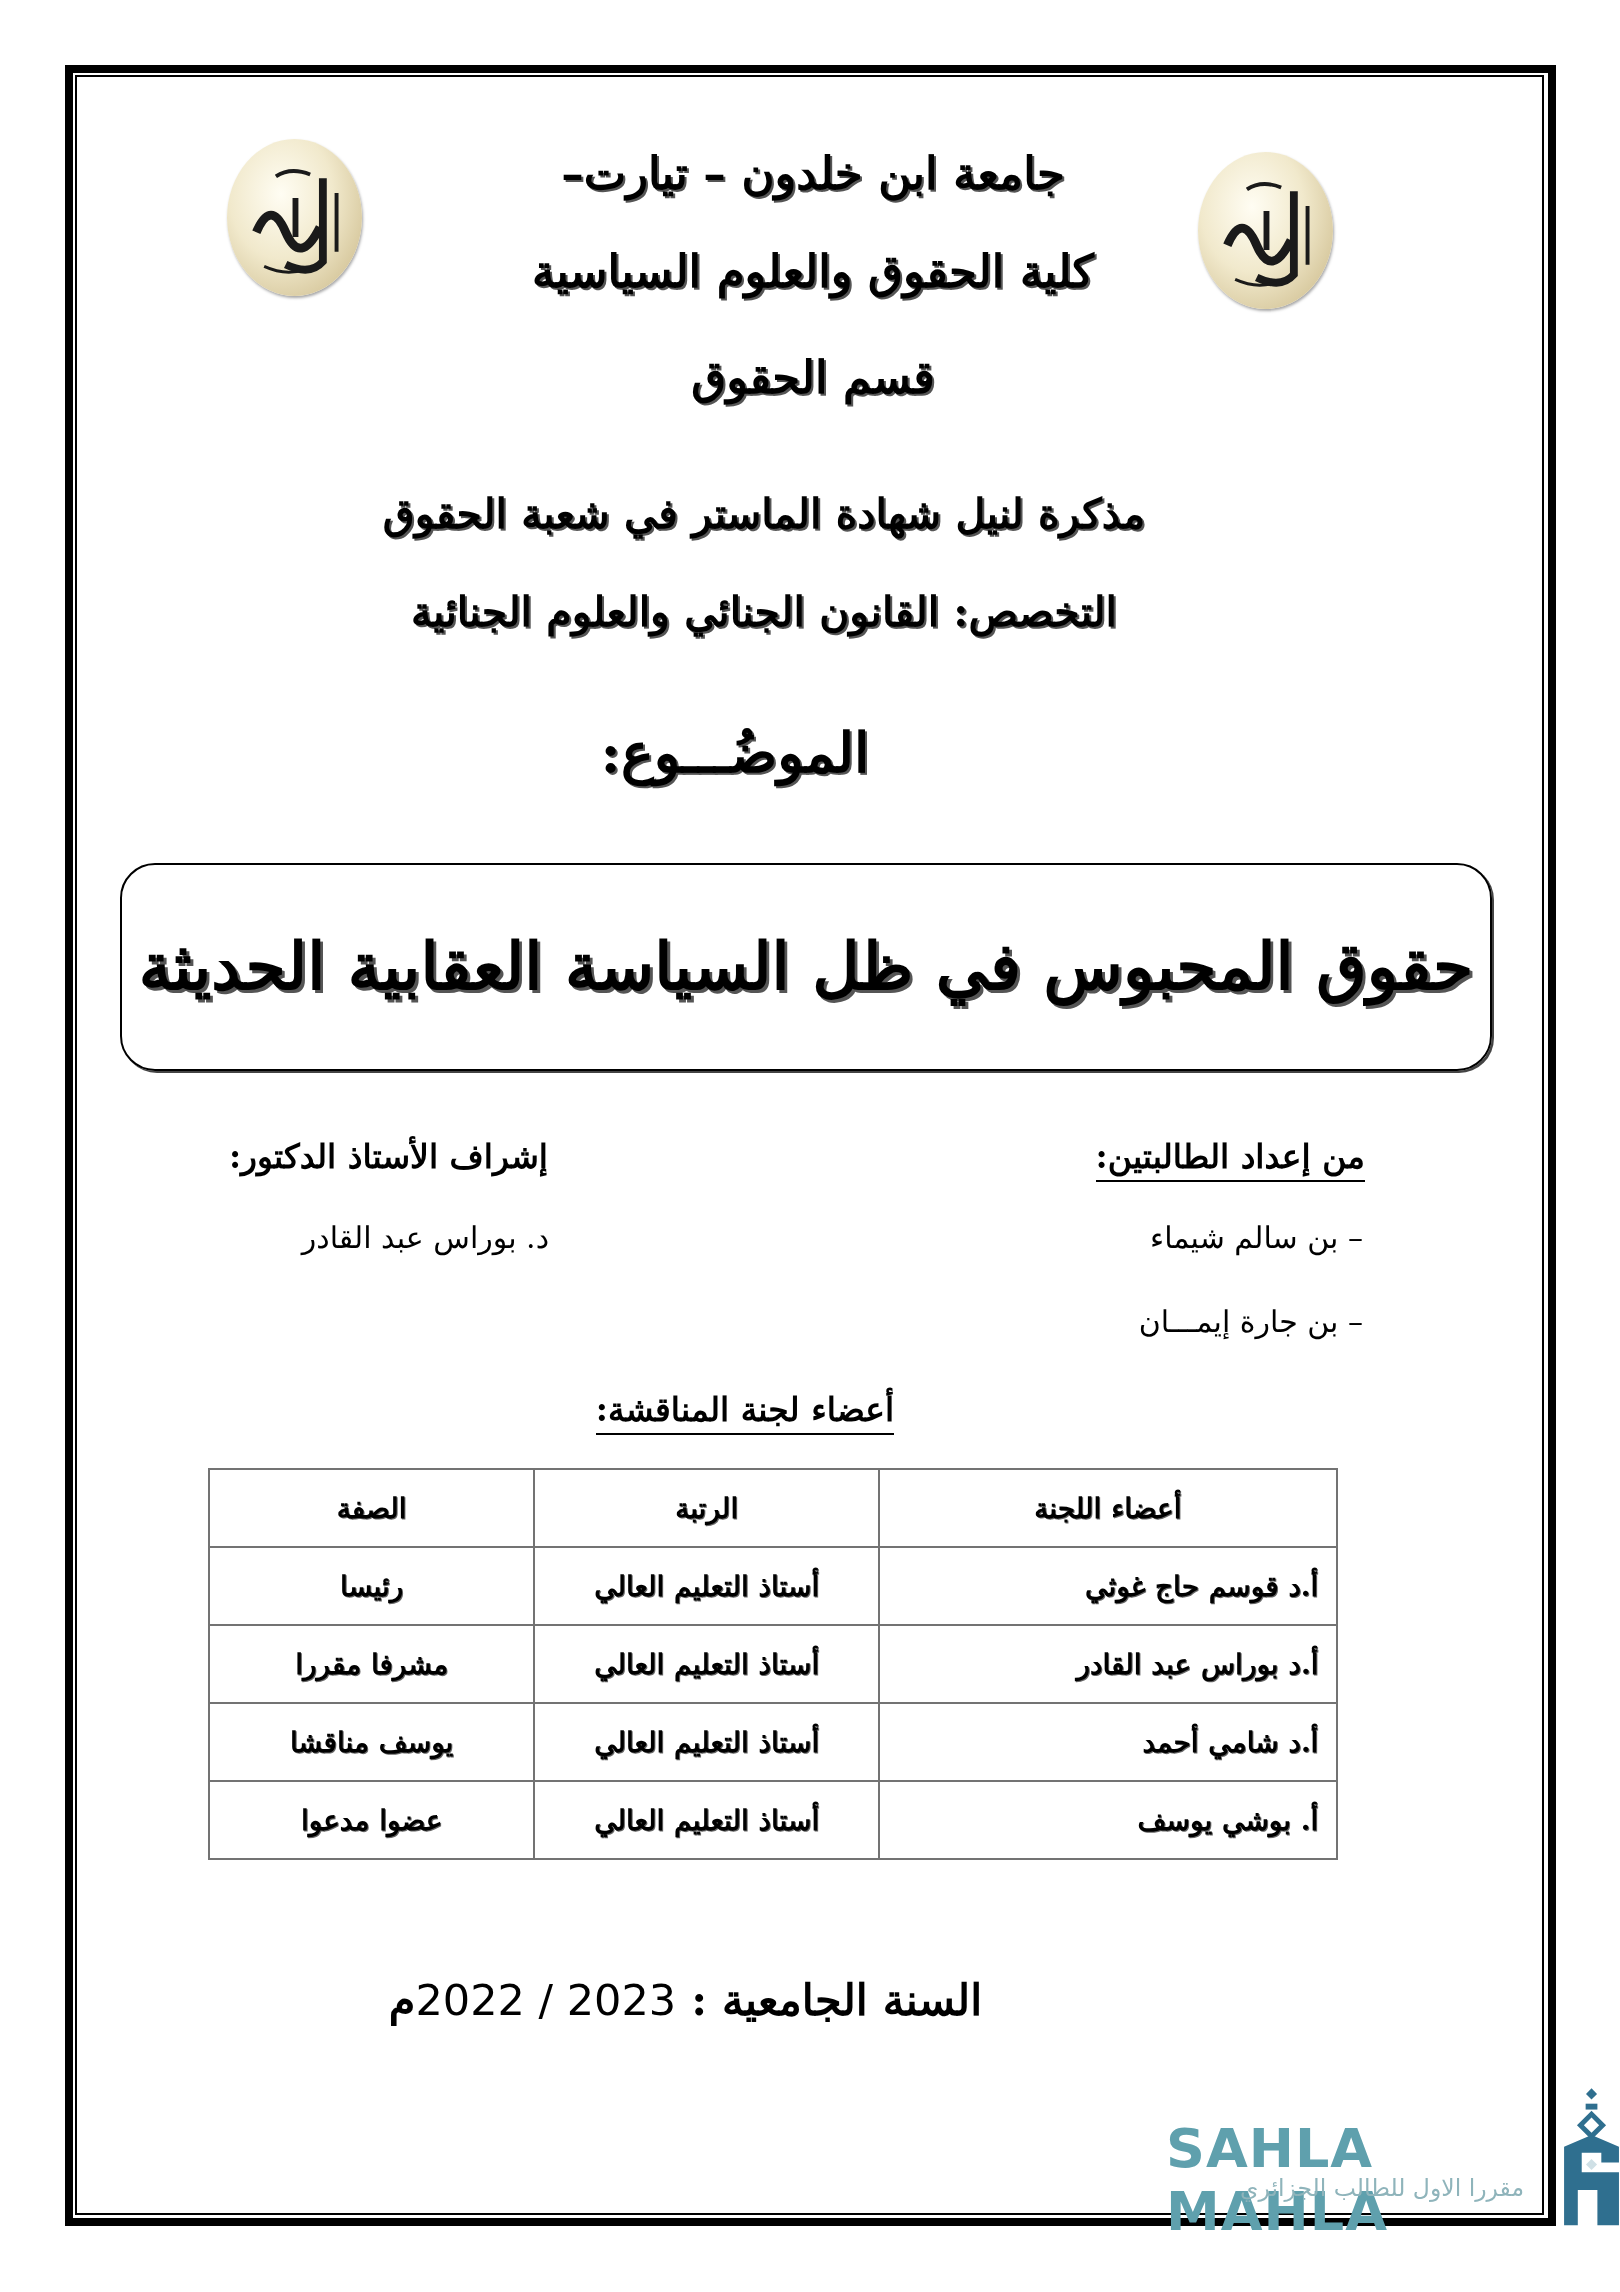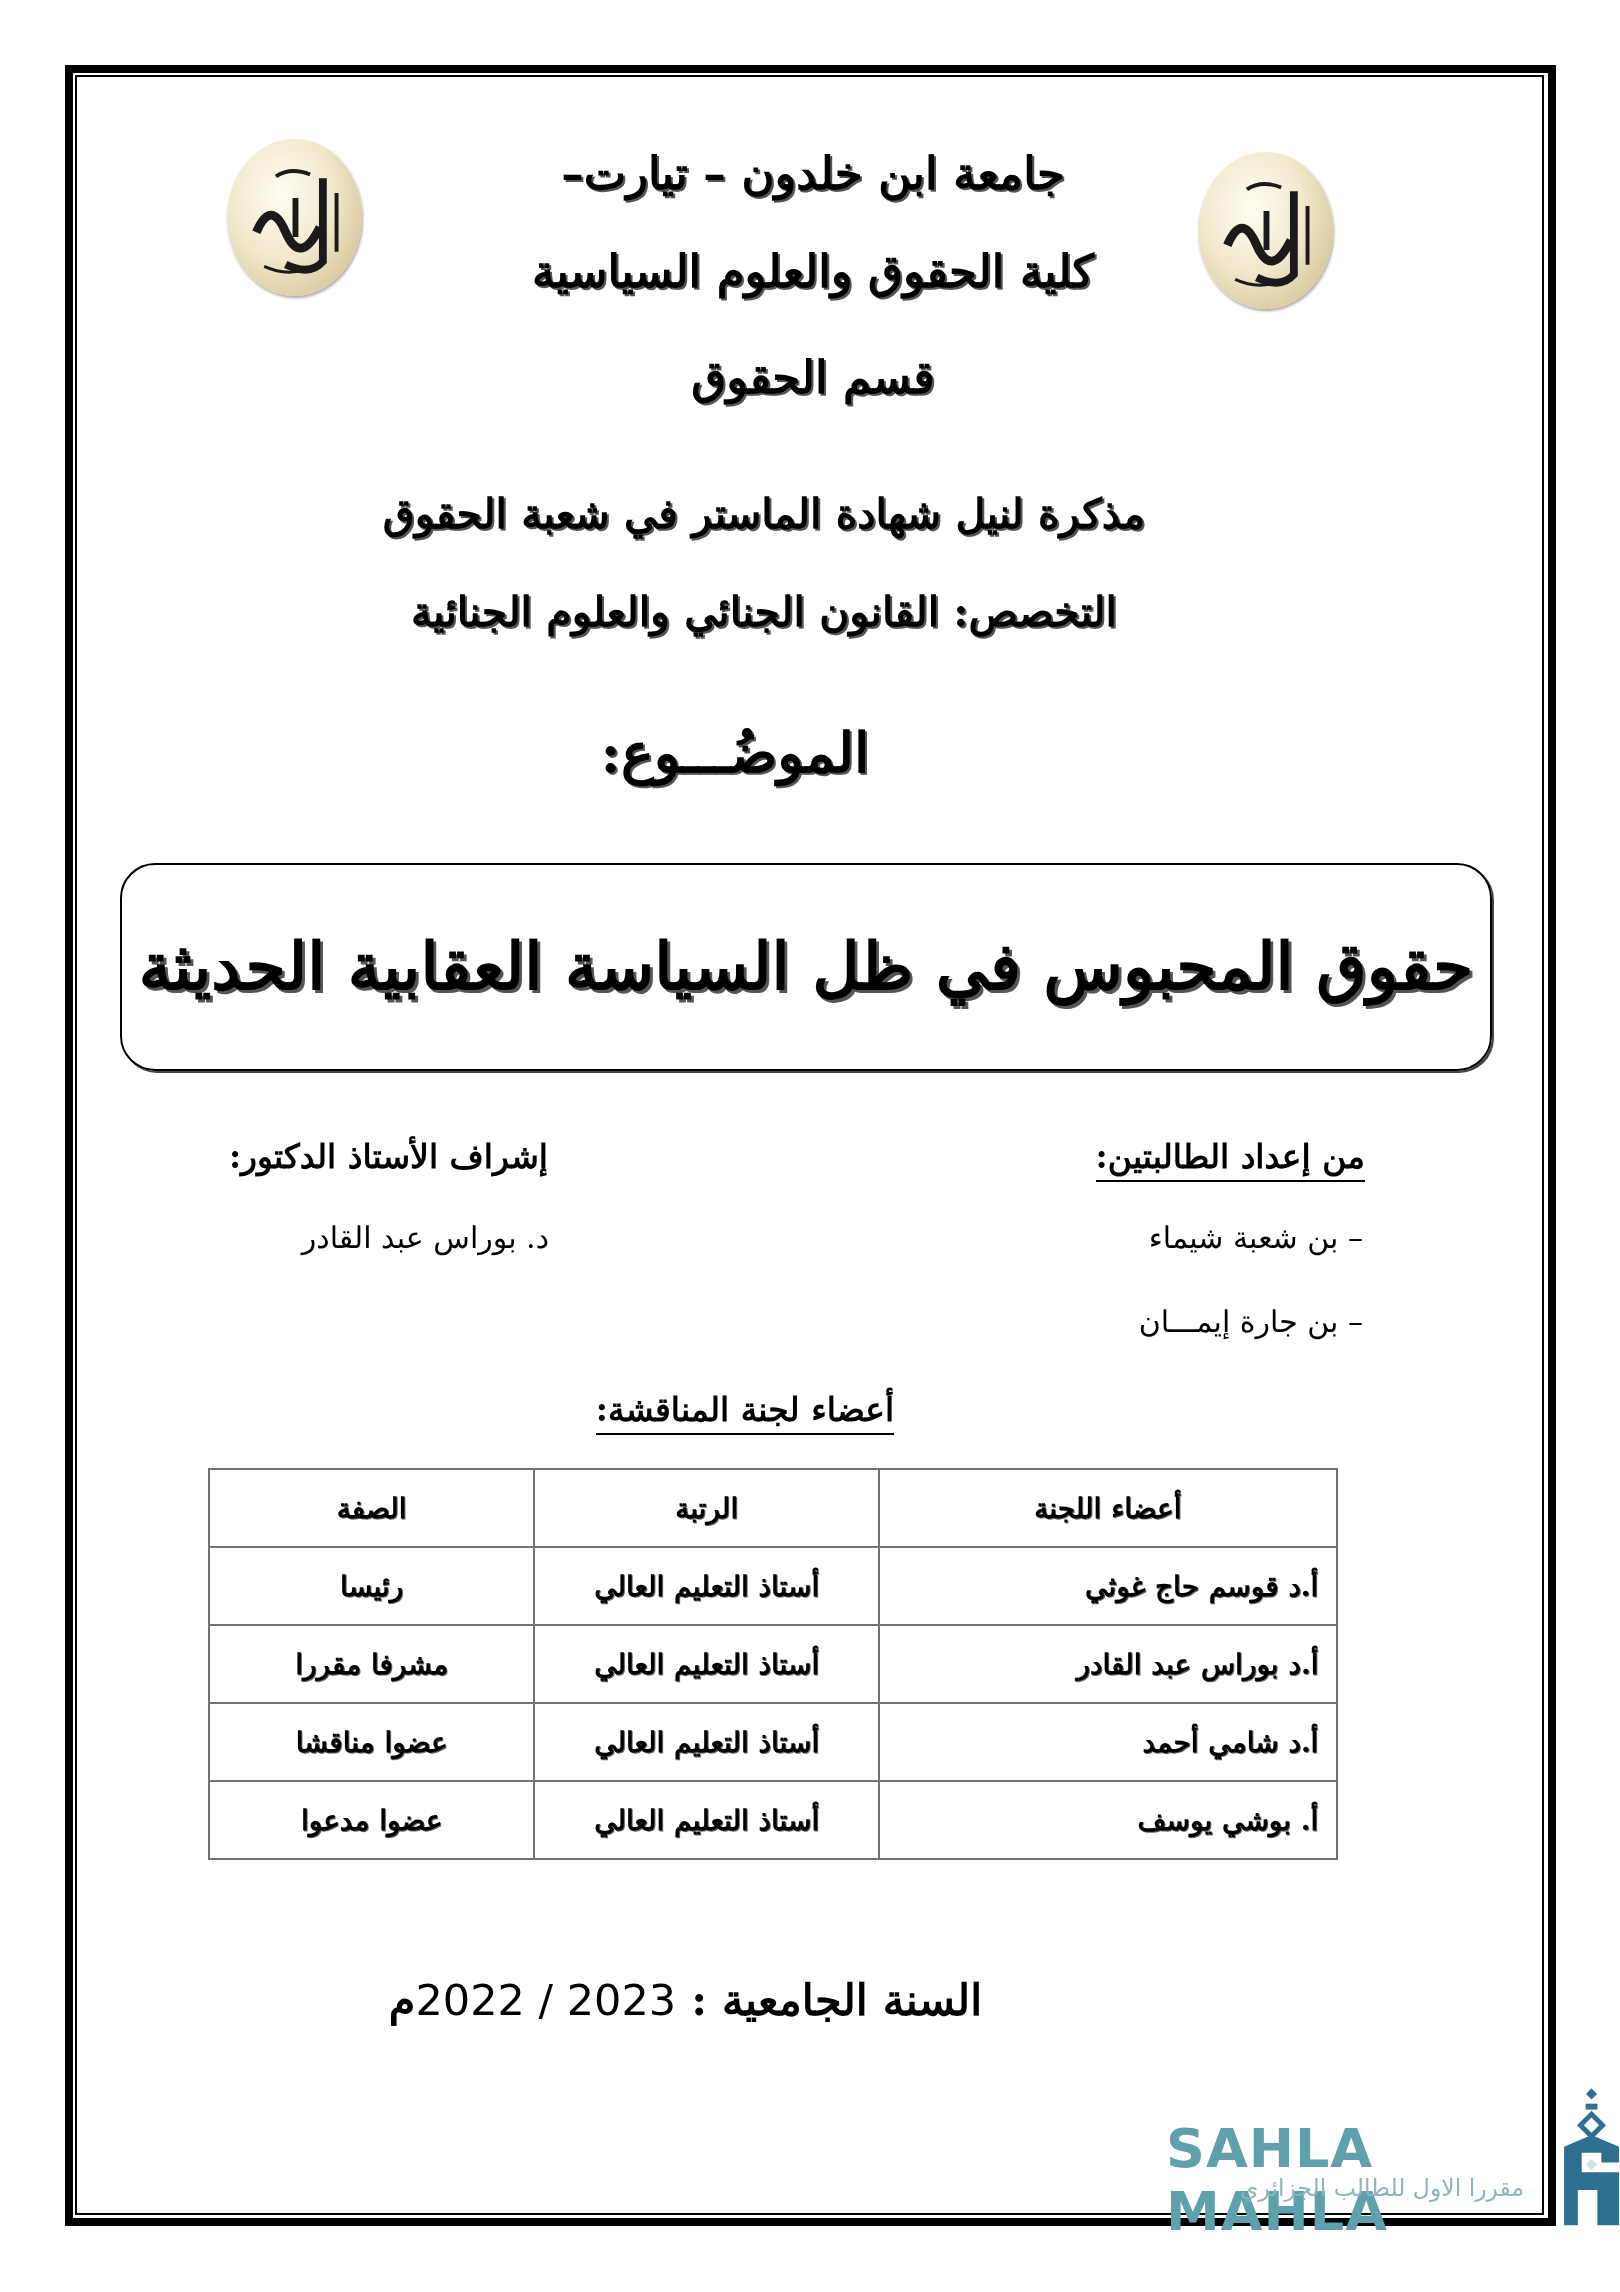--- a/index.html
+++ b/index.html
@@ -110,21 +110,21 @@
 <div class="abs center bold shadow degree-line" style="top:490px;">مذكرة لنيل شهادة الماستر في شعبة الحقوق</div>
 <div class="abs center bold shadow degree-line" style="top:588px;">التخصص: القانون الجنائي والعلوم الجنائية</div>
 
 <div class="abs center bold shadow subject-label" style="top:720px;">الموضُـــوع:</div>
 <div class="title-box"></div>
 <div class="title-text">حقوق المحبوس في ظل السياسة العقابية الحديثة</div>
 
 <div class="abs" style="right:255px; top:1137px; text-align:right;">
   <span class="section-label underlined">من إعداد الطالبتين:</span>
 </div>
-<div class="abs person" style="right:257px; top:1220px; text-align:right;">– بن شعبة شيماء</div>
+<div class="abs person" style="right:257px; top:1220px; text-align:right;">– بن سالم شيماء</div>
 <div class="abs person" style="right:257px; top:1304px; text-align:right;">– بن جارة إيمـــان</div>
 
 <div class="abs section-label" style="left:176px; width:372px; top:1137px; text-align:right;">إشراف الأستاذ الدكتور:</div>
 <div class="abs person" style="left:196px; width:353px; top:1220px; text-align:right;">د.  بوراس عبد القادر</div>
 
 <div class="abs center" style="left:549px; width:392px; top:1390px;">
   <span class="section-label underlined">أعضاء لجنة المناقشة:</span>
 </div>
 
 <table class="committee">
@@ -145,21 +145,21 @@
     <td class="role">رئيسا</td>
   </tr>
   <tr>
     <td class="name">أ.د بوراس عبد القادر</td>
     <td class="rank">أستاذ التعليم العالي</td>
     <td class="role">مشرفا مقررا</td>
   </tr>
   <tr>
     <td class="name">أ.د شامي أحمد</td>
     <td class="rank">أستاذ التعليم العالي</td>
-    <td class="role">عضوا مناقشا</td>
+    <td class="role">يوسف مناقشا</td>
   </tr>
   <tr>
     <td class="name">أ. بوشي يوسف</td>
     <td class="rank">أستاذ التعليم العالي</td>
     <td class="role">عضوا مدعوا</td>
   </tr>
 </tbody>
   </table>
 
 <div class="abs year" style="top:1975px;">

